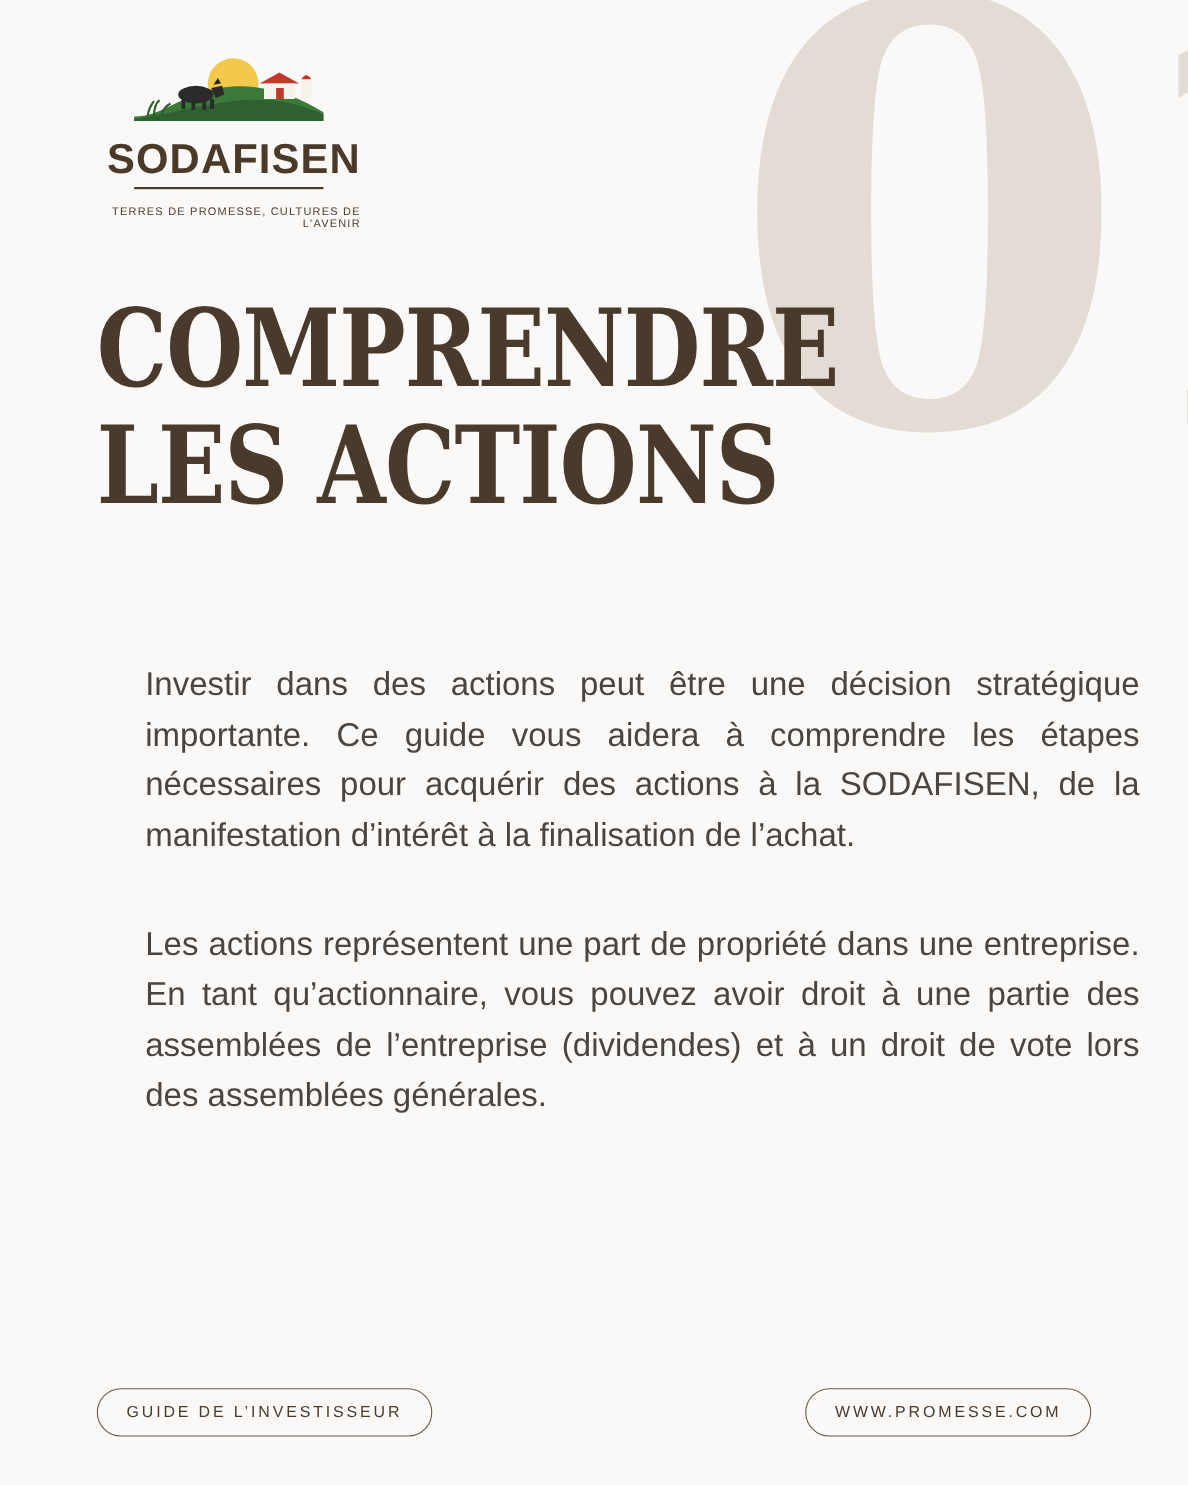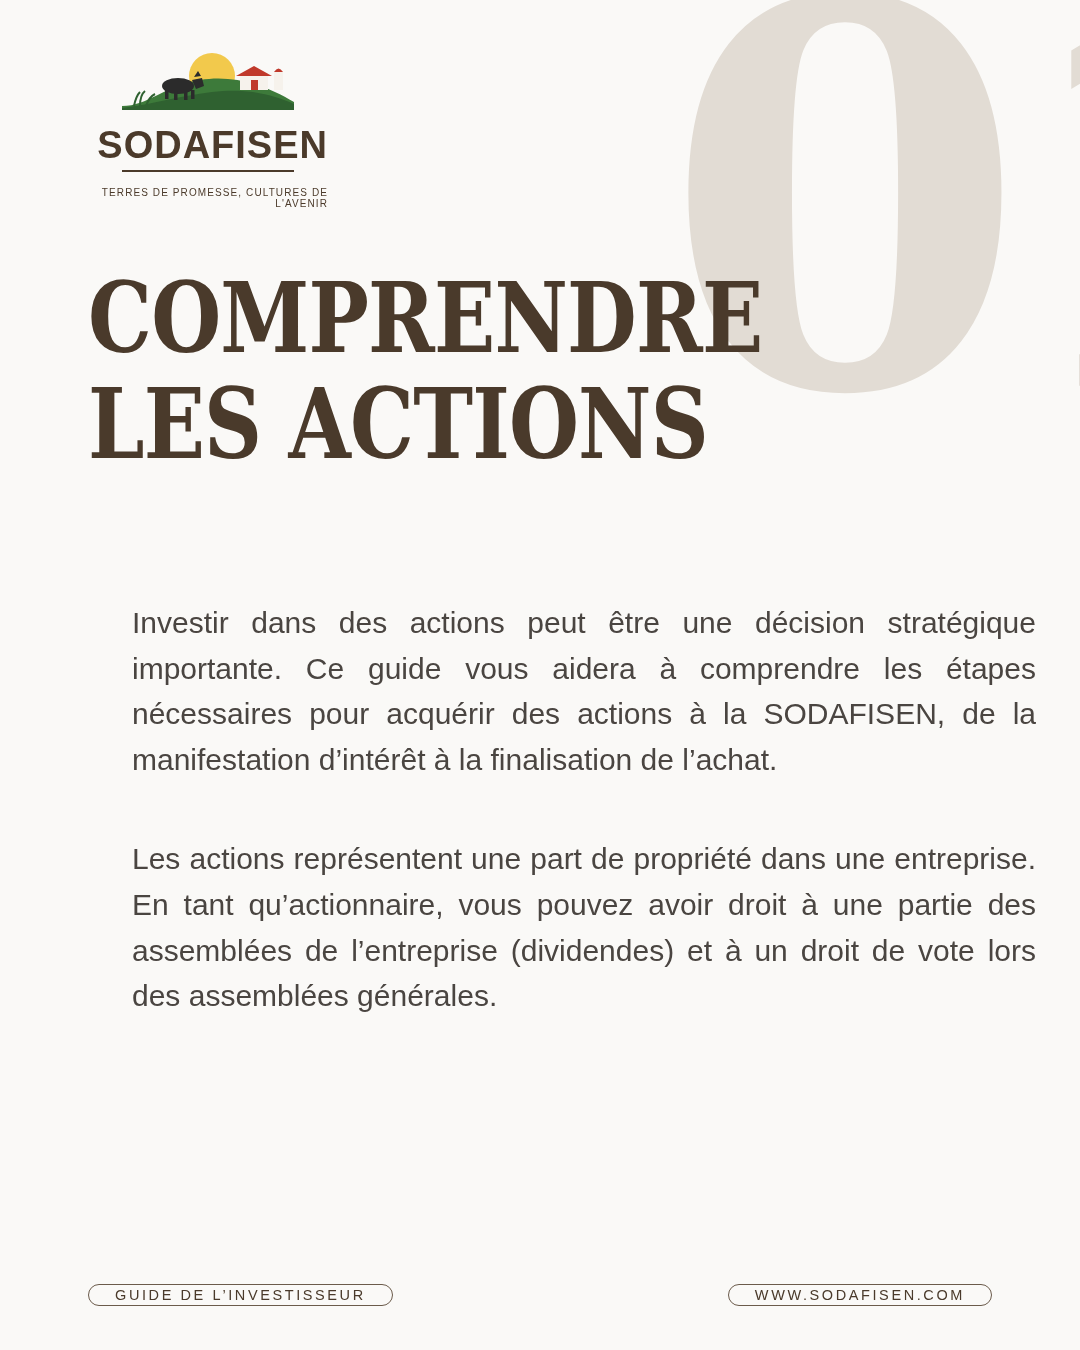--- a/index.html
+++ b/index.html
@@ -119,21 +119,21 @@
     left: 88px;
     right: 88px;
     bottom: 44px;
     display: flex;
     justify-content: space-between;
     align-items: center;
   }
   .pill {
     border: 1.5px solid #6b5b4b;
     border-radius: 40px;
-    padding: 2px 26px;
+    padding: 13px 26px;
     font-family: "Liberation Sans", sans-serif;
     font-size: 14.5px;
     letter-spacing: 2.6px;
     color: #4a3a2b;
     white-space: nowrap;
   }
 </style>
 </head>
 <body>
 
@@ -184,16 +184,16 @@
     <div class="headline-line">LES ACTIONS</div>
   </div>
 
   <div class="body-copy">
     <p class="para">Investir dans des actions peut être une décision stratégique importante. Ce guide vous aidera à comprendre les étapes nécessaires pour acquérir des actions à la SODAFISEN, de la manifestation d’intérêt à la finalisation de l’achat.</p>
     <p class="para">Les actions représentent une part de propriété dans une entreprise. En tant qu’actionnaire, vous pouvez avoir droit à une partie des assemblées de l’entreprise (dividendes) et à un droit de vote lors des assemblées générales.</p>
   </div>
 
   <div class="footer">
     <div class="pill">GUIDE DE L’INVESTISSEUR</div>
-    <div class="pill">WWW.SODAFISEN.COM</div>
+    <div class="pill">WWW.PROMESSE.COM</div>
   </div>
 
 </div>
 
 </body></html>

